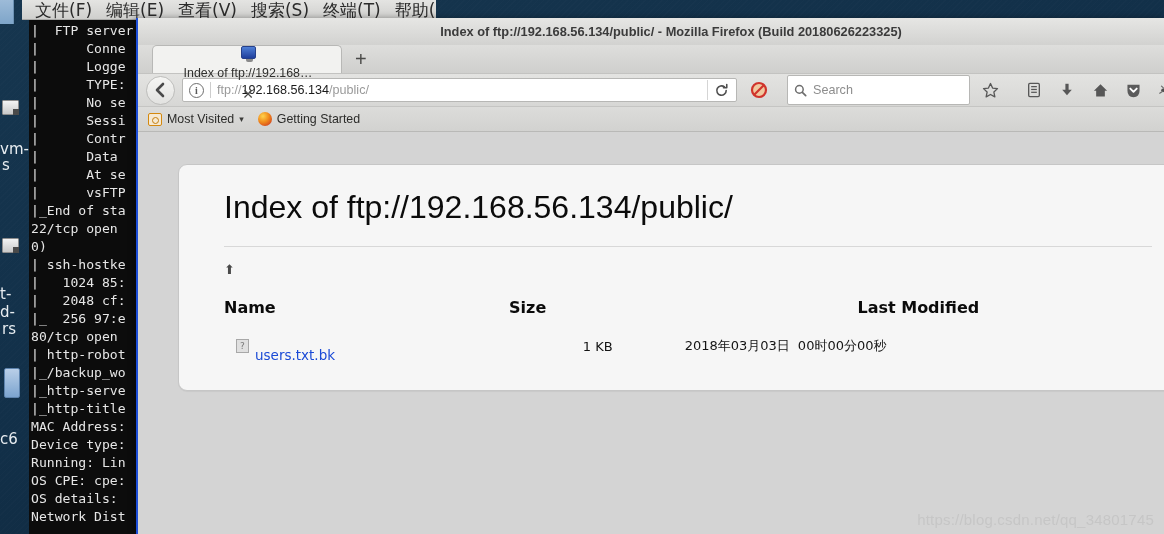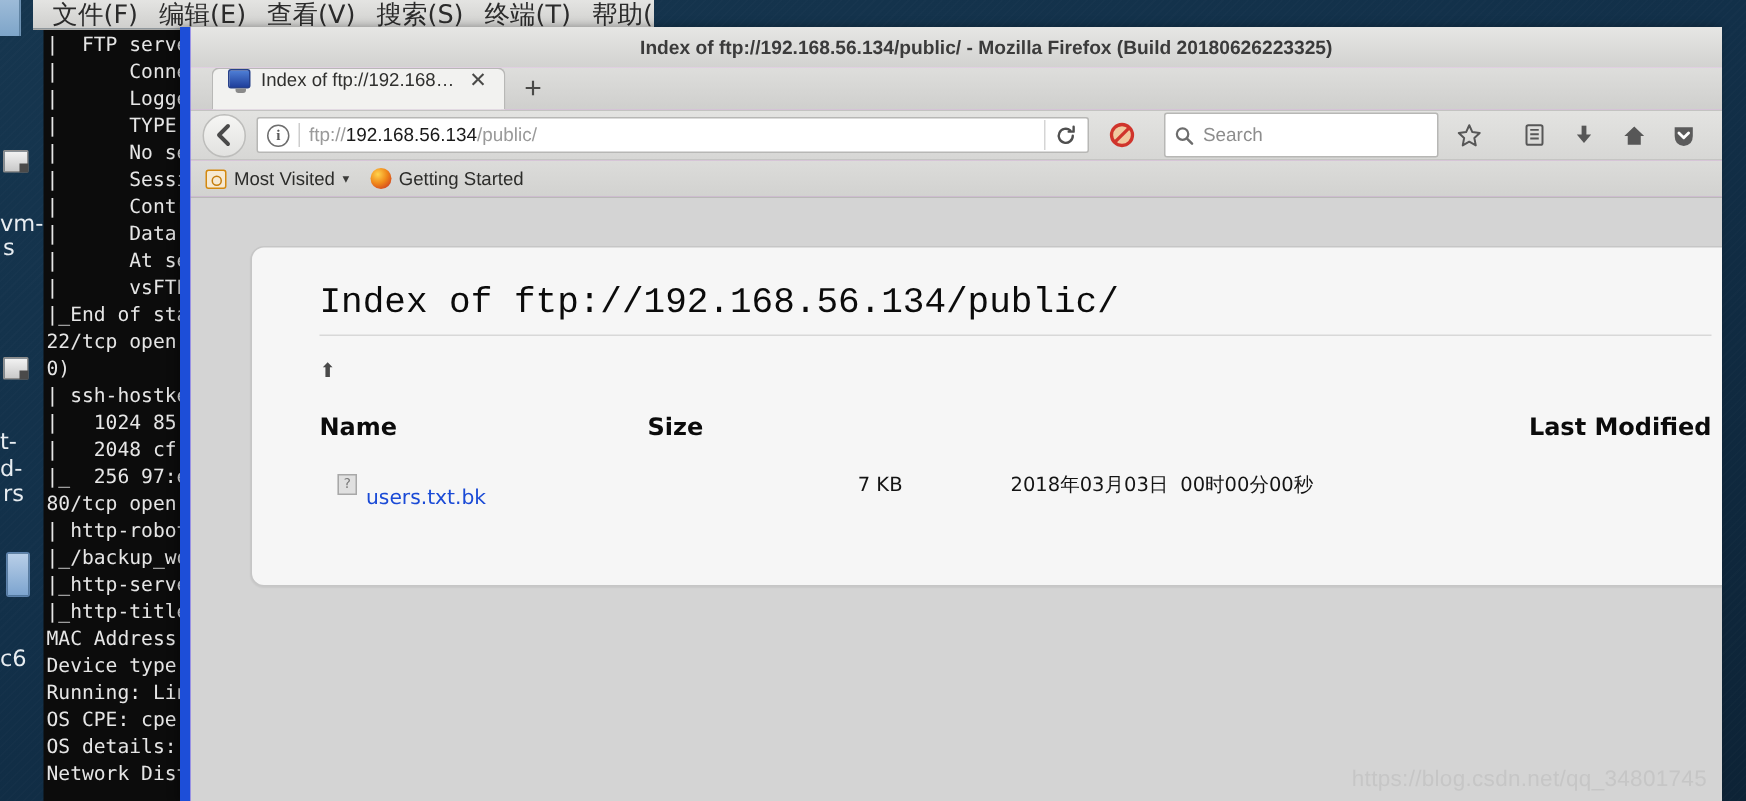--- a/index.html
+++ b/index.html
@@ -89,24 +89,24 @@
     color: #e6e6e6;
     font-family: "DejaVu Sans Mono", monospace;
     font-size: 13.1px;
     line-height: 18px;
     white-space: pre;
   }
 
   
   #firefox-window {
     position: absolute;
-    left: 120px; top: 18px;
+    left: 136px; top: 18px;
     width: 1028px; height: 516px;
-    background: #f0abfc;
-    border-left: 7px solid #1d4ed8;
+    background: #7dd3fc;
+    border-left: 2px solid #1d4ed8;
     box-shadow: -2px 0 6px rgba(0,0,0,0.35);
     overflow: hidden;
   }
   #ff-titlebar {
     position: relative;
     height: 27px;
     background: linear-gradient(#e6e6e4, #d2d2d0);
     display: flex; align-items: center; justify-content: center;
   }
   #ff-title {
@@ -125,23 +125,24 @@
     padding-left: 14px;
   }
   #ff-tab {
     position: relative;
     height: 28px;
     min-width: 190px;
     background: #f2f2f0;
     border: 1px solid #b8b8b6;
     border-bottom: none;
     border-radius: 5px 5px 0 0;
-    display: flex; align-items: flex-start;
+    display: flex; align-items: center;
     padding: 0 8px 0 10px;
     gap: 7px;
+    flex-direction: column;
   }
   #tab-favicon {
     width: 15px; height: 13px;
     background: linear-gradient(#4f7fd6, #1f3f9c);
     border: 1px solid #26408a;
     border-radius: 2px;
     position: relative;
     flex: 0 0 auto;
   }
   #tab-favicon:after {
@@ -302,27 +303,27 @@
     position: absolute;
     left: 40px; top: 32px;
     width: 1020px; height: 227px;
     background: #f6f6f6;
     border: 1px solid #c6c6c6;
     border-radius: 9px;
     padding: 24px 45px 0 45px;
     box-shadow: 0 1px 1px rgba(0,0,0,0.05);
   }
   #ftp-heading {
-    font-size: 24px;
+    font-size: 32px;
     font-weight: normal;
     color: #0b0b0b;
-    padding-bottom: 7px;
+    padding-bottom: 20px;
     border-bottom: 1px solid #d8d8d8;
     white-space: nowrap;
-    font-family: Liberation Mono, monospace;
+    font-family: Liberation Sans, sans-serif;
   }
   #up-dir-row {
     display: flex; align-items: center;
     gap: 7px;
     margin-top: 16px;
   }
   #up-arrow-icon { font-size: 13px; color: #4a4a4a; line-height: 1; }
   #up-dir-link {
     font-size: 14.5px;
     color: #6b2f9e;
@@ -334,22 +335,22 @@
     margin-top: 22px;
     font-family: "DejaVu Sans", sans-serif;
   }
   #ftp-table th {
     font-size: 16px;
     font-weight: bold;
     color: #0b0b0b;
     text-align: left;
     padding-bottom: 12px;
   }
-  #ftp-table th.col-size { text-align: left; width: 170px; }
-  #ftp-table th.col-mod  { text-align: right; padding-left: 72px; }
+  #ftp-table th.col-size { text-align: center; width: 170px; }
+  #ftp-table th.col-mod  { text-align: center; padding-left: 72px; }
   #ftp-table td {
     font-size: 13px;
     color: #141414;
     vertical-align: middle;
   }
   #ftp-table td.col-size { text-align: right; }
   #ftp-table td.col-mod  { padding-left: 72px; white-space: nowrap; }
   .file-cell { display: flex; align-items: center; gap: 6px; padding-left: 12px; }
   #file-type-icon {
     width: 13px; height: 14px;
@@ -555,21 +556,21 @@
           </tr>
         </thead>
         <tbody>
           <tr>
             <td class="col-name">
               <span class="file-cell">
                 <span id="file-type-icon">?</span>
                 <span id="file-link">users.txt.bk</span>
               </span>
             </td>
-            <td class="col-size">7 KB</td>
+            <td class="col-size">1 KB</td>
             <td class="col-mod">
               <span id="mod-date">2018年03月03日</span><span>00时00分00秒</span>
             </td>
           </tr>
         </tbody>
       </table>
     </div>
 
     <div id="watermark">https://blog.csdn.net/qq_34801745</div>
   </div>

